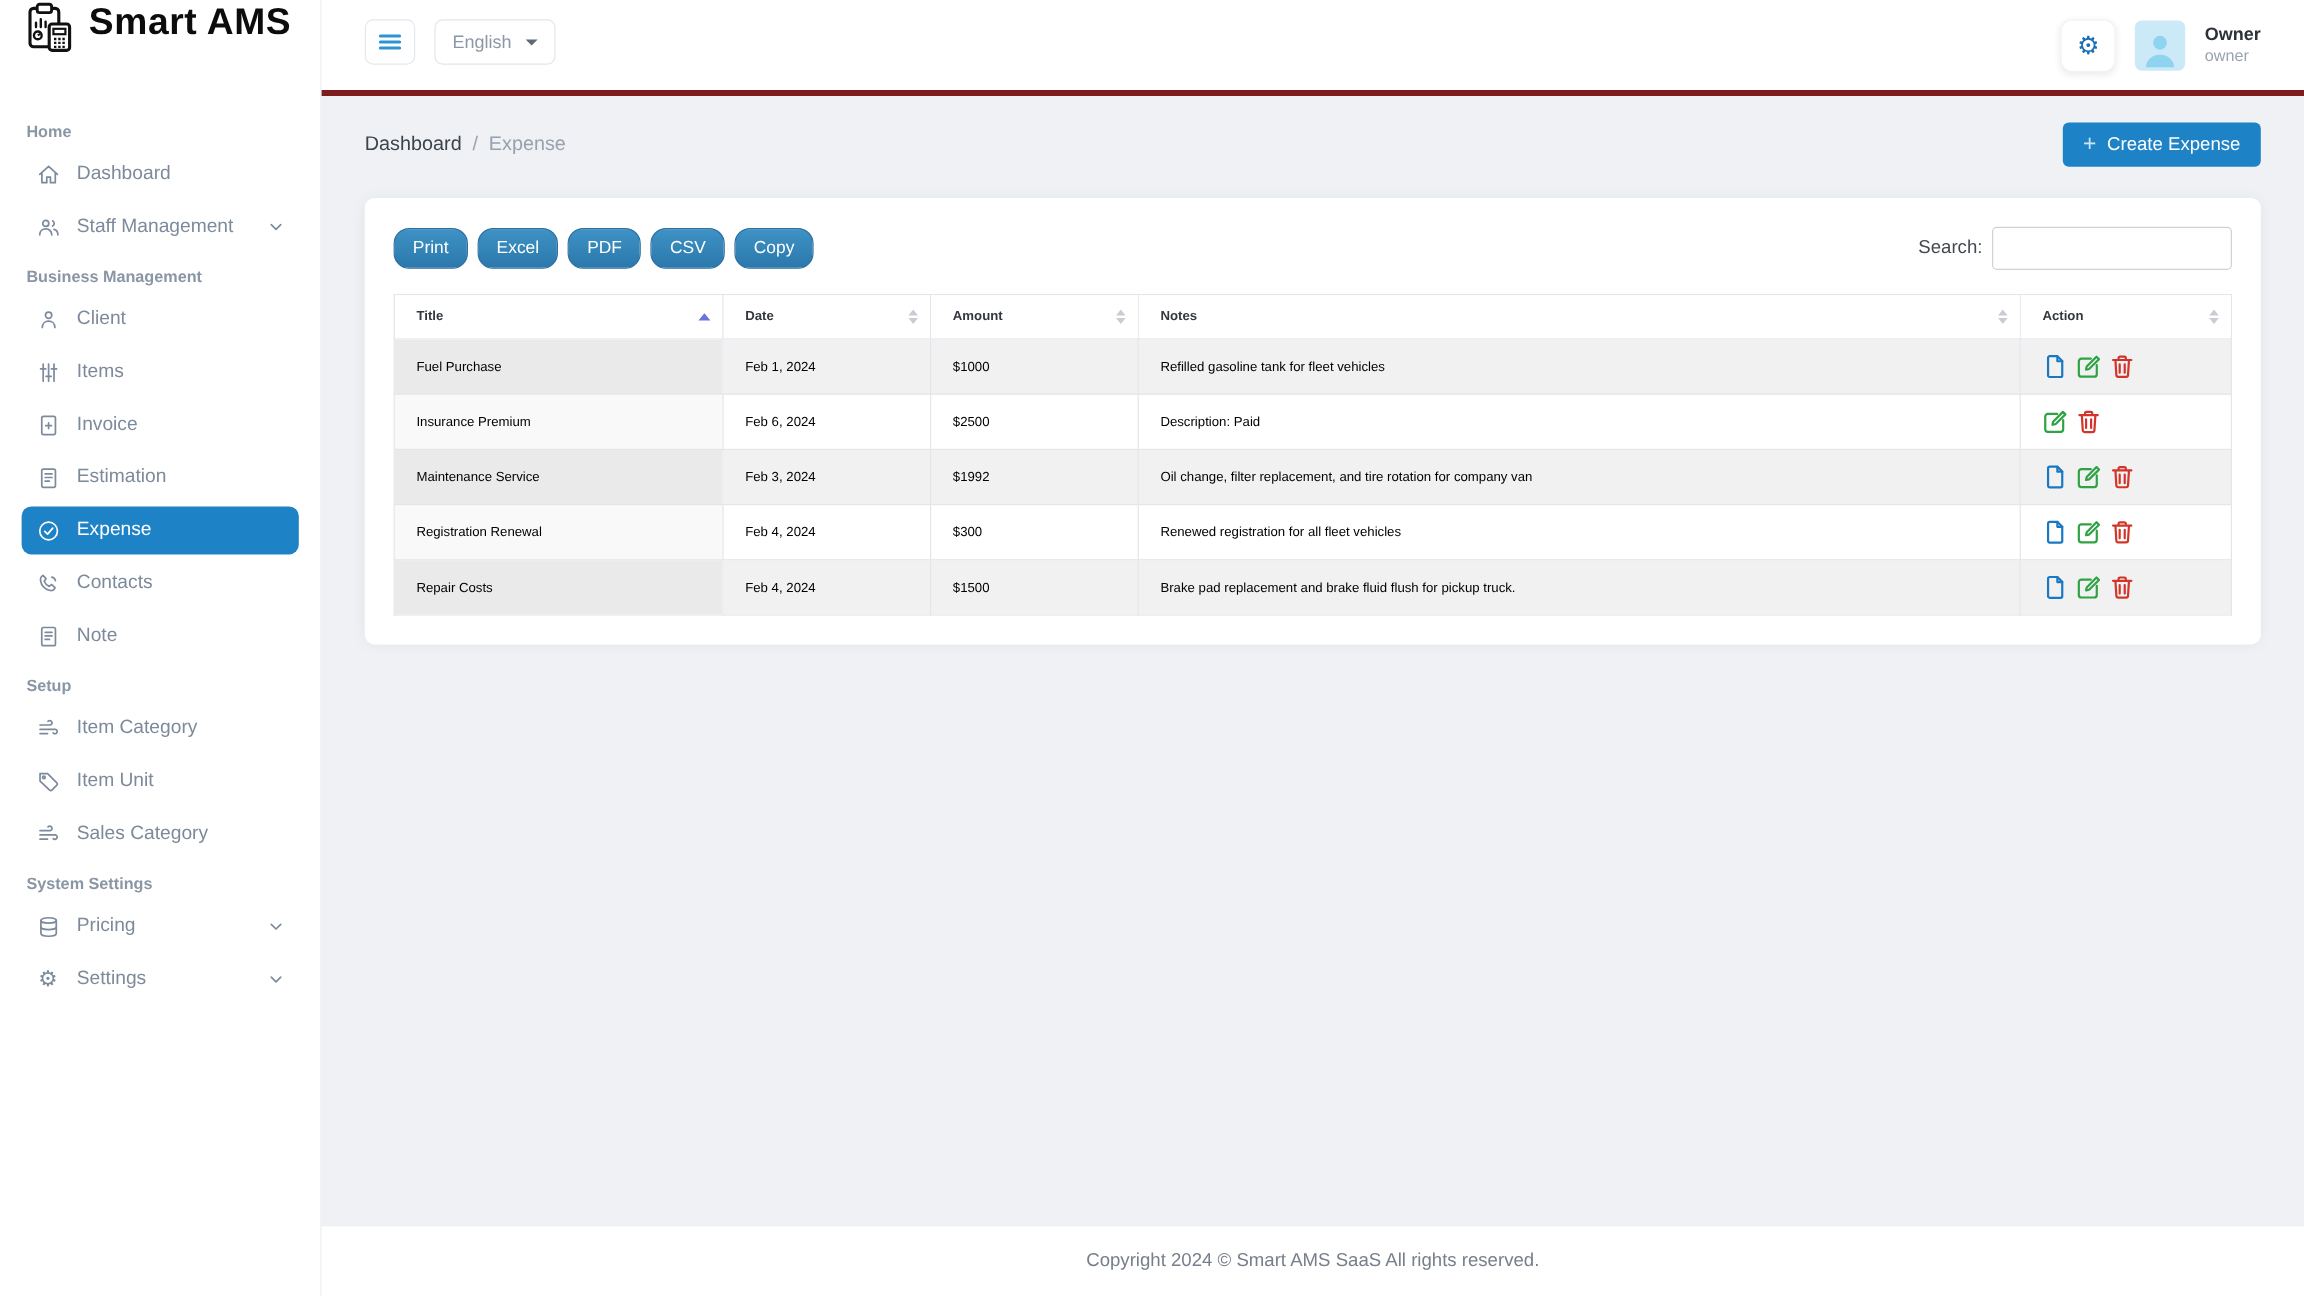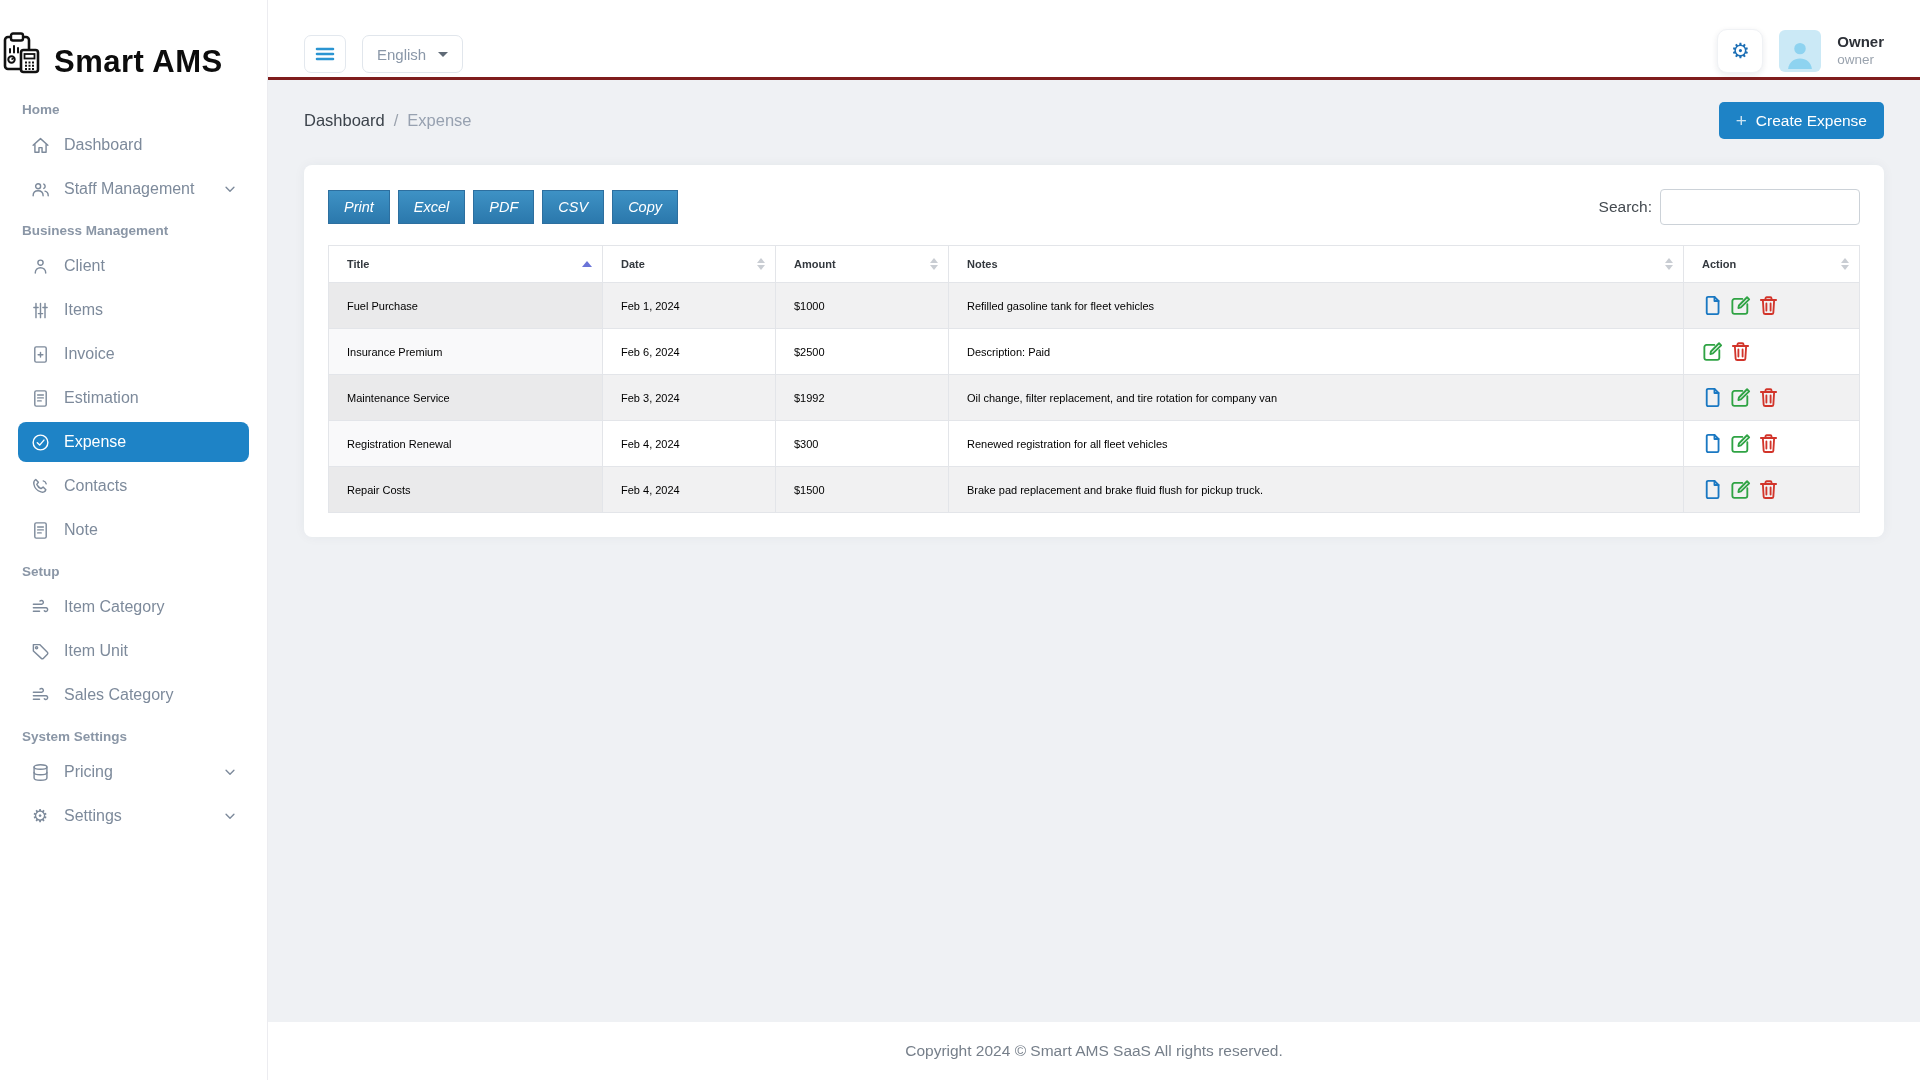--- a/index.html
+++ b/index.html
@@ -2,35 +2,35 @@
 <html><head>
 <meta charset="utf-8">
 <style>
   * { margin:0; padding:0; box-sizing:border-box; }
   html,body { width:1920px; height:1080px; overflow:hidden; }
   body { font-family:"Liberation Sans", sans-serif; background:#eff1f4; }
   .app { display:flex; width:100%; height:100%; }
 
   
   .sidebar { width:268px; flex-shrink:0; background:#fff; border-right:1px solid #ececf0; display:flex; flex-direction:column; }
-  .logo { height:80px; display:flex; align-items:flex-end; gap:10px; flex-shrink:0; }
+  .logo { height:80px; display:flex; align-items:flex-start; gap:10px; padding-left:20px; flex-shrink:0; }
   .logo-text { font-size:31px; font-weight:bold; letter-spacing:.5px; color:#0c0c0c; }
   .nav { padding:8px 18px 0 18px; }
   .section-label { font-size:13.5px; font-weight:bold; color:#8a96a6; margin:14px 4px 8px 4px; }
   .nav-item { display:flex; align-items:center; gap:14px; padding:10px 12px; border-radius:8px; color:#7d8a9b; font-size:16px; cursor:pointer; margin-bottom:4px; }
   .nav-item .icon { width:20px; height:20px; display:flex; align-items:center; justify-content:center; }
   .nav-item .icon svg { width:19px; height:19px; fill:none; stroke:currentColor; stroke-width:1.2; stroke-linecap:round; stroke-linejoin:round; }
   .nav-item.active { background:#1e83c6; color:#fff; }
   .nav-item .chev { margin-left:auto; display:flex; }
   .nav-item .chev svg { width:14px; height:14px; fill:none; stroke:currentColor; stroke-width:1.6; stroke-linecap:round; stroke-linejoin:round; }
   .glyph { font-size:18px; line-height:1; }
 
   
   .main { flex:1; display:flex; flex-direction:column; min-width:0; }
-  .topbar { height:80px; background:#fff; border-bottom:3px solid #7f1d1d; display:flex; align-items:flex-end; gap:16px; padding:4px 36px; flex-shrink:0; }
+  .topbar { height:80px; background:#fff; border-bottom:5px solid #7f1d1d; display:flex; align-items:flex-start; gap:16px; padding:16px 36px; flex-shrink:0; }
   .hamburger-btn { width:42px; height:38px; background:#fff; border:1px solid #e3e8ee; border-radius:7px; display:flex; align-items:center; justify-content:center; cursor:pointer; }
   .lang-btn { height:38px; display:flex; align-items:center; gap:12px; padding:0 14px; border:1px solid #e1e6ec; border-radius:7px; background:#fff; color:#8a97a8; font-size:15px; cursor:pointer; }
   .caret-down { width:0; height:0; border-left:5px solid transparent; border-right:5px solid transparent; border-top:5px solid #5f6a76; }
   .topbar-right { margin-left:auto; display:flex; align-items:center; gap:16px; }
   .gear-btn { width:46px; height:44px; background:#fff; border:1px solid #f0f2f5; border-radius:10px; box-shadow:0 2px 6px rgba(20,30,50,.09); display:flex; align-items:center; justify-content:center; cursor:pointer; color:#1d6fb5; font-size:21px; }
   .avatar { width:42px; height:42px; border-radius:6px; background:#cbe9f6; overflow:hidden; display:flex; align-items:flex-end; justify-content:center; }
   .avatar svg { width:34px; height:34px; }
   .user-meta { display:flex; flex-direction:column; line-height:1.25; }
   .user-name { font-size:15px; font-weight:bold; color:#2d3138; }
   .user-role { font-size:13.5px; color:#9aa3ae; }
@@ -39,21 +39,21 @@
   .content-header { display:flex; justify-content:space-between; align-items:center; margin-bottom:26px; }
   .breadcrumb { font-size:16.5px; display:flex; align-items:center; gap:9px; }
   .bc-current { color:#3c434b; }
   .bc-sep { color:#9aa2ad; }
   .bc-page { color:#97a1b0; }
   .create-btn { display:flex; align-items:center; gap:9px; background:#1e83c6; color:#fff; border:none; border-radius:5px; padding:9px 17px; font-size:15.5px; font-family:inherit; cursor:pointer; }
   .create-btn .plus { color:rgba(255,255,255,.78); font-size:19px; line-height:1; font-weight:normal; }
 
   .card { background:#fff; border-radius:8px; box-shadow:0 0 12px rgba(40,50,70,.05); padding:24px; }
   .card-toolbar { display:flex; align-items:center; margin-bottom:20px; }
-  .export-btn { background:linear-gradient(#3e92c5,#2b78ac); border:1px solid #2d6f9f; color:#fff; font-size:14.5px; font-family:inherit; padding:8px 15px; border-radius:0; margin-right:8px; cursor:pointer;font-style:italic; }
+  .export-btn { background:linear-gradient(#3e92c5,#2b78ac); border:1px solid #2d6f9f; color:#fff; font-size:14.5px; font-family:inherit; padding:8px 15px; border-radius:13px; margin-right:8px; cursor:pointer; }
   .search-wrap { margin-left:auto; display:flex; align-items:center; gap:8px; font-size:15.5px; color:#43494f; }
   .search-input { width:200px; height:36px; border:1px solid #ccd2d8; border-radius:4px; font-family:inherit; font-size:15px; padding:0 8px; }
 
   table { width:100%; border-collapse:collapse; font-size:11px; table-layout:fixed; }
   th, td { border:1px solid #e3e5e9; padding:12px 18px; text-align:left; overflow:hidden; white-space:nowrap; }
   th { color:#33383e; font-weight:bold; position:relative; padding-right:28px; background:#fff; }
   td { color:#000000; }
   th:nth-child(1){ width:274px; } th:nth-child(2){ width:173px; } th:nth-child(3){ width:173px; } th:nth-child(5){ width:176px; }
   tbody tr:nth-child(odd) td { background:#f1f1f2; }
   tbody tr:nth-child(odd) td:first-child { background:#eaeaeb; }

